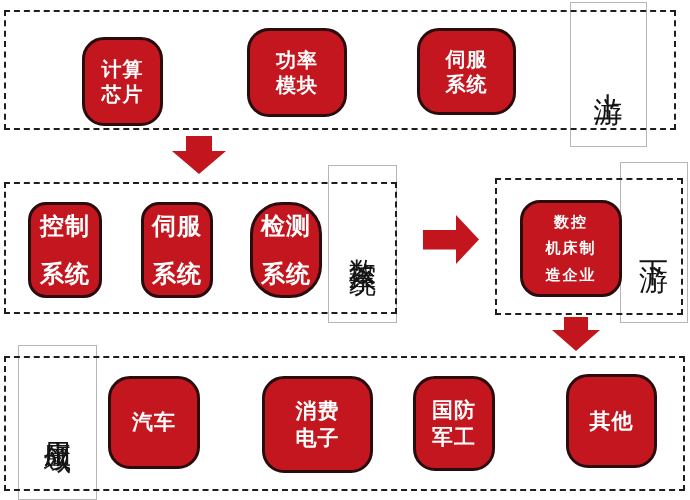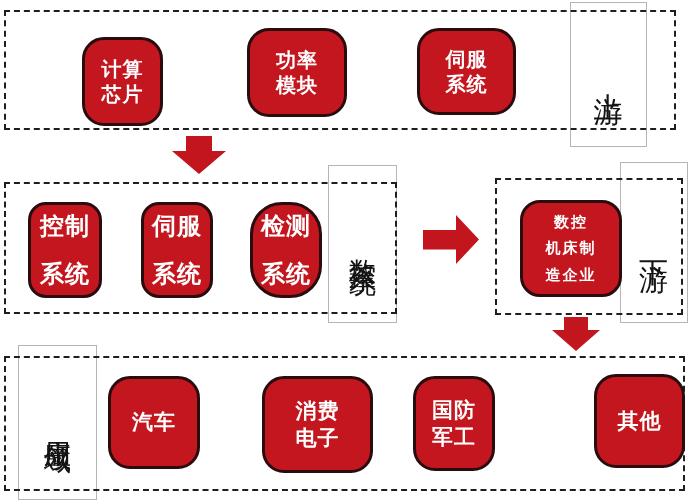--- a/index.html
+++ b/index.html
@@ -147,17 +147,17 @@
     <span class="lbl">汽车</span>
   </div>
   <div class="rbox fs-bot" style="left:262px; top:376px; width:111px; height:97px;">
     <span class="lbl">消费
 电子</span>
   </div>
   <div class="rbox fs-bot" style="left:413px; top:376px; width:82px; height:95px;">
     <span class="lbl">国防
 军工</span>
   </div>
-  <div class="rbox fs-bot" style="left:566px; top:374px; width:91px; height:94px;margin-left:28px;">
+  <div class="rbox fs-bot" style="left:566px; top:374px; width:91px; height:94px;">
     <span class="lbl">其他</span>
   </div>
 
 </div>
 
 </body></html>

